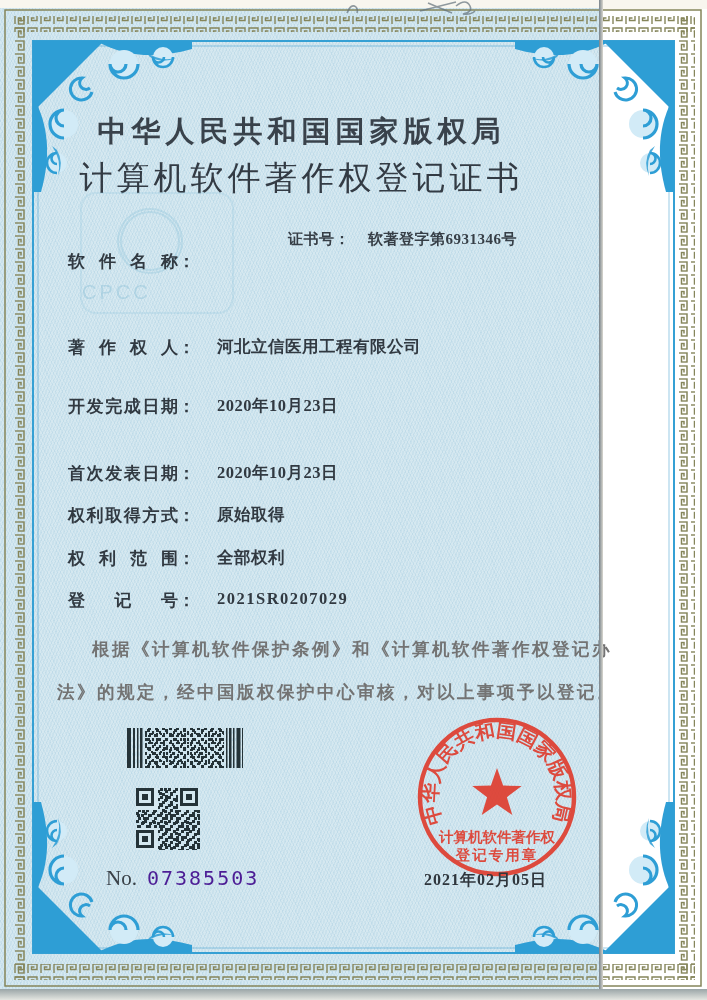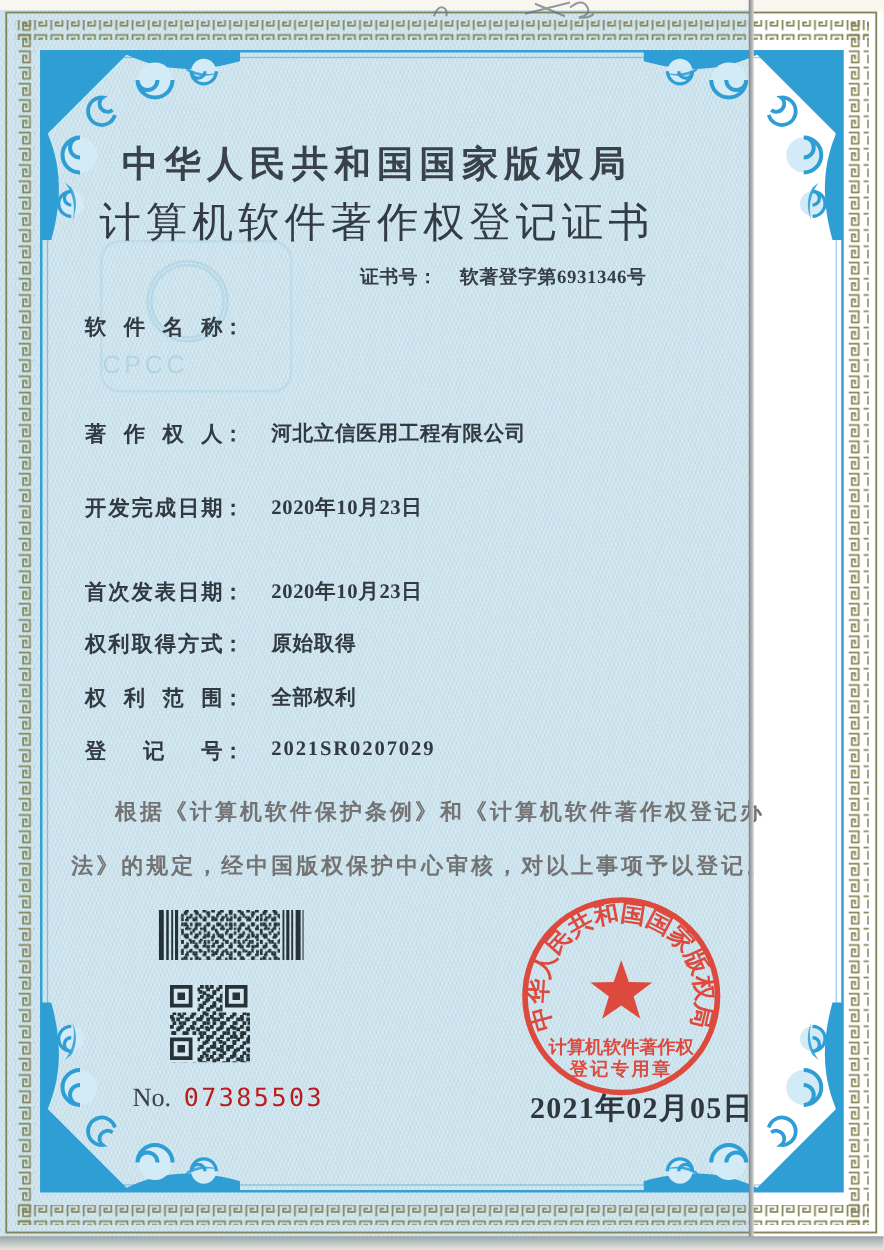--- a/index.html
+++ b/index.html
@@ -15,21 +15,21 @@
   .edge-right{position:absolute;right:0;top:0;width:4px;height:1000px;
     background:linear-gradient(90deg,#77828a,#d9d7cf);}
   .edge-bottom{position:absolute;left:0;bottom:0;width:707px;height:11px;
     background:linear-gradient(#9aa5a7,#e4e6e1);}
   .deco{position:absolute;left:0;top:0;width:707px;height:1000px;pointer-events:none;}
 
   .authority{position:absolute;left:0;top:112px;width:100%;text-align:center;
     font-size:29px;font-weight:700;letter-spacing:5px;color:#39424b;}
   .certtitle{position:absolute;left:0;top:156px;width:100%;text-align:center;
     font-size:33px;font-weight:400;letter-spacing:4px;color:#333b44;}
-  .certno{position:absolute;top:212px;right:86px;font-size:15px;font-weight:700;
+  .certno{position:absolute;top:230px;right:86px;font-size:15px;font-weight:700;
     color:#363e46;letter-spacing:.5px;}
   .certno .gap{display:inline-block;width:18px;}
 
   .row{position:absolute;left:68px;display:flex;align-items:flex-start;
     color:#313941;font-weight:700;font-size:17px;justify-content:center;}
   .flabel{display:inline-block;width:110px;text-align:justify;text-align-last:justify;}
   .colon{display:inline-block;margin-right:22px;}
   .fvalue{font-size:16.5px;letter-spacing:.5px;}
   .fvalue .v2{display:block;margin-top:10px;letter-spacing:1px;}
 
@@ -39,24 +39,24 @@
 
   .watermark{position:absolute;left:80px;top:192px;width:150px;height:118px;
     border:2px solid rgba(144,196,218,.55);border-radius:16px;opacity:.45;}
   .watermark .wm-circle{position:absolute;left:35px;top:14px;width:56px;height:56px;
     border:5px double rgba(144,196,218,.8);border-radius:50%;}
   .watermark .wm-text{position:absolute;left:0;bottom:8px;width:100%;text-align:left;
     font-size:20px;letter-spacing:3px;color:rgba(134,188,212,.9);
     font-family:Liberation Sans, sans-serif;}
 
   .serial{position:absolute;left:106px;top:866px;font-size:21px;color:#3a4148;}
-  .serial .num{color:#b91c1c;font-family:"DejaVu Sans Mono",monospace;
+  .serial .num{color:#4c1d95;font-family:"DejaVu Sans Mono",monospace;
     font-size:20px;letter-spacing:2px;margin-left:10px;}
 
-  .issuedate{position:absolute;left:424px;top:870px;font-size:24px;font-weight:700;
+  .issuedate{position:absolute;left:424px;top:870px;font-size:16px;font-weight:700;
     color:#2f363d;letter-spacing:1px;}
 
   .codes{position:absolute;}
   #barcode{left:127px;top:728px;}
   #qrcode{left:136px;top:788px;}
   #seal{position:absolute;left:412px;top:712px;opacity:.9;}
 </style>
 </head>
 <body>
 

